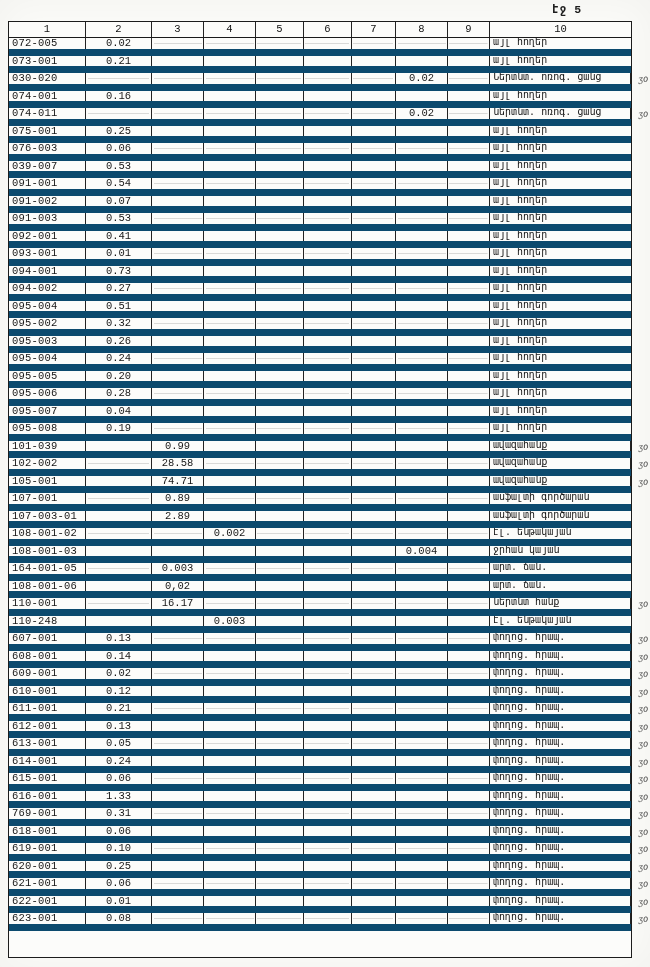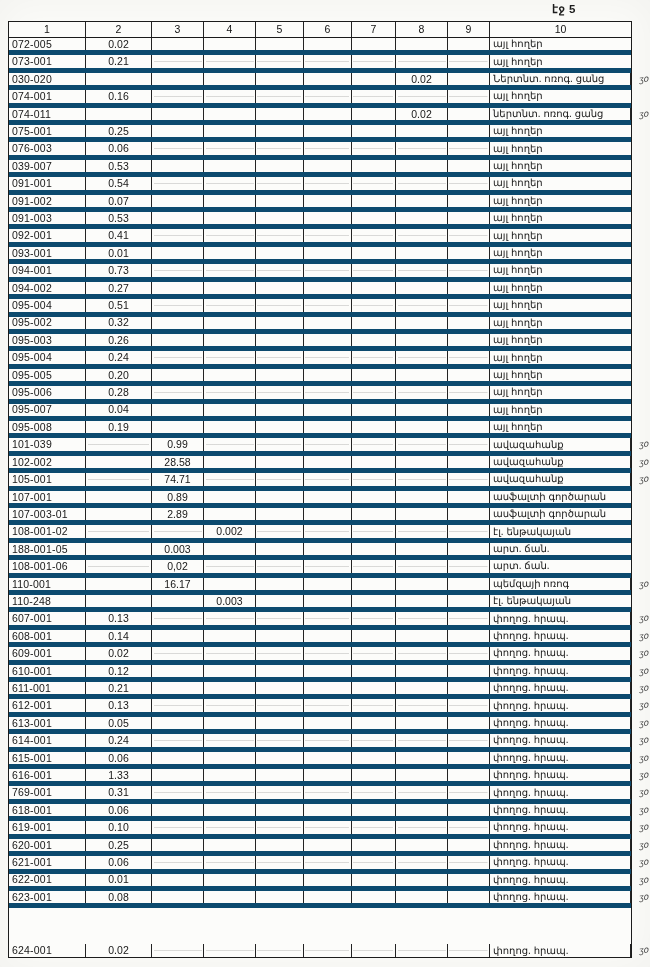--- a/index.html
+++ b/index.html
@@ -1,40 +1,40 @@
 <!DOCTYPE html>
 <html><head>
 <meta charset="utf-8">
 <style>
   html,body{margin:0;padding:0;background:#e8e8e6;}
   .page{
     position:relative;
     width:650px;height:967px;
     background:#fbfbf8;
-    font-family:Liberation Sans, sans-serif;
+    font-family:Liberation Mono, monospace;
     color:#161616;
     overflow:hidden;
     box-shadow:inset 0 0 40px rgba(0,0,0,0.04);
   }
   .page-label{
     position:absolute;top:2px;left:552px;
     font-size:11.5px;font-weight:bold;color:#1d1d1d;
     letter-spacing:0.5px;
   }
   .table{
     position:absolute;left:8px;top:21px;width:624px;height:937px;
     border:1.6px solid #1c1c1c;
     display:flex;flex-direction:column;
     background:#fcfcfa;
     box-sizing:border-box;
   }
   .row{
     display:grid;
     grid-template-columns:77px 66px 52px 52px 48px 48px 44px 52px 42px 1fr;
-    border-bottom:5px solid #0c4a6e;
+    border-bottom:7px solid #0c4a6e;
     position:relative;
     min-height:0;
   }
   .row:last-child{border-bottom:none;margin-top:36px;}
   .row.header{height:15px;flex:0 0 15px;border-bottom:1.4px solid #1a1a1a;}
   .rows{flex:1;display:flex;flex-direction:column;}
   .rows .row{flex:1;}
   .cell{
     border-right:1px solid #232323;
     font-size:10.5px;
@@ -436,21 +436,33 @@
           <div class="cell num empty"></div>
           <div class="cell num">0.002</div>
           <div class="cell num empty"></div>
           <div class="cell num empty"></div>
           <div class="cell num empty"></div>
           <div class="cell num empty"></div>
           <div class="cell num empty"></div>
           <div class="cell c10">էլ. ենթակայան</div>
         </div>
         <div class="row">
-          <div class="cell c1">188-001-05</div>
+          <div class="cell c1">108-001-03</div>
+          <div class="cell num empty"></div>
+          <div class="cell num empty"></div>
+          <div class="cell num empty"></div>
+          <div class="cell num empty"></div>
+          <div class="cell num empty"></div>
+          <div class="cell num empty"></div>
+          <div class="cell num">0.004</div>
+          <div class="cell num empty"></div>
+          <div class="cell c10">ջրհան կայան</div>
+        </div>
+        <div class="row">
+          <div class="cell c1">164-001-05</div>
           <div class="cell num empty"></div>
           <div class="cell num">0.003</div>
           <div class="cell num empty"></div>
           <div class="cell num empty"></div>
           <div class="cell num empty"></div>
           <div class="cell num empty"></div>
           <div class="cell num empty"></div>
           <div class="cell num empty"></div>
           <div class="cell c10">արտ. ճան.</div>
         </div>
@@ -469,21 +481,21 @@
         <div class="row">
           <div class="cell c1">110-001</div>
           <div class="cell num empty"></div>
           <div class="cell num">16.17</div>
           <div class="cell num empty"></div>
           <div class="cell num empty"></div>
           <div class="cell num empty"></div>
           <div class="cell num empty"></div>
           <div class="cell num empty"></div>
           <div class="cell num empty"></div>
-          <div class="cell c10">պեմզայի ոռոգ</div>
+          <div class="cell c10">ներտնտ հանք</div>
           <span class="mark">ʒօ</span>
         </div>
         <div class="row">
           <div class="cell c1">110-248</div>
           <div class="cell num empty"></div>
           <div class="cell num empty"></div>
           <div class="cell num">0.003</div>
           <div class="cell num empty"></div>
           <div class="cell num empty"></div>
           <div class="cell num empty"></div>

